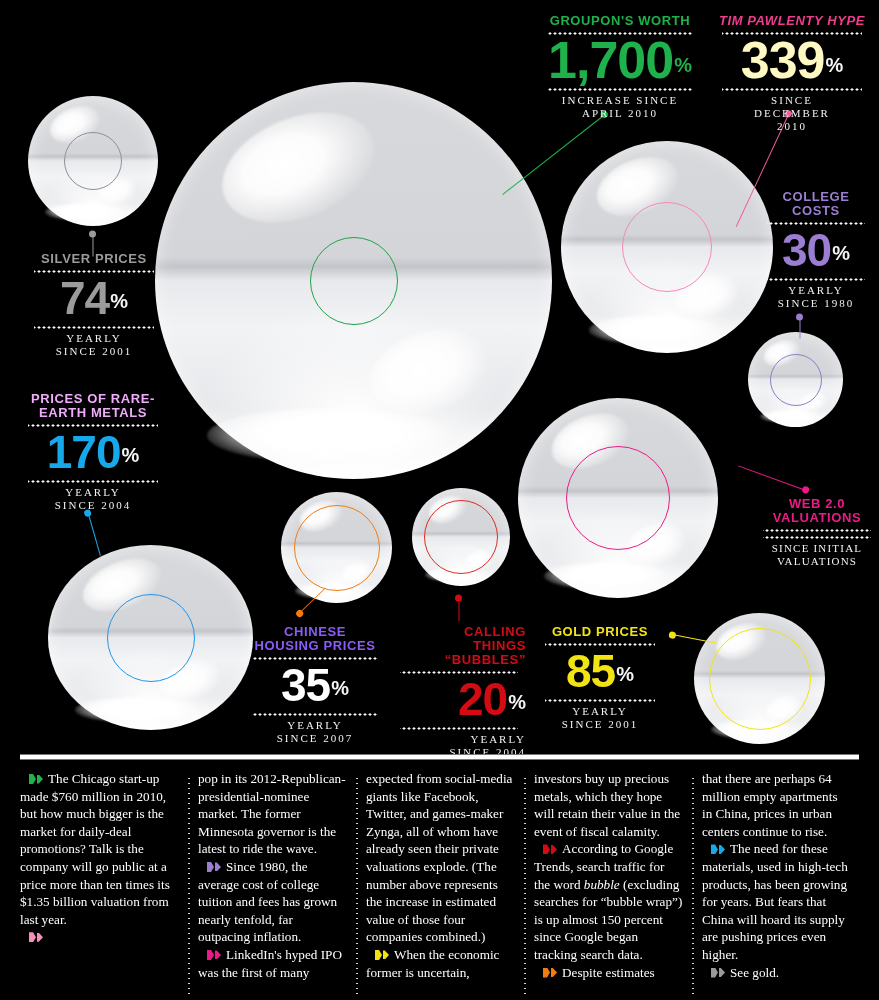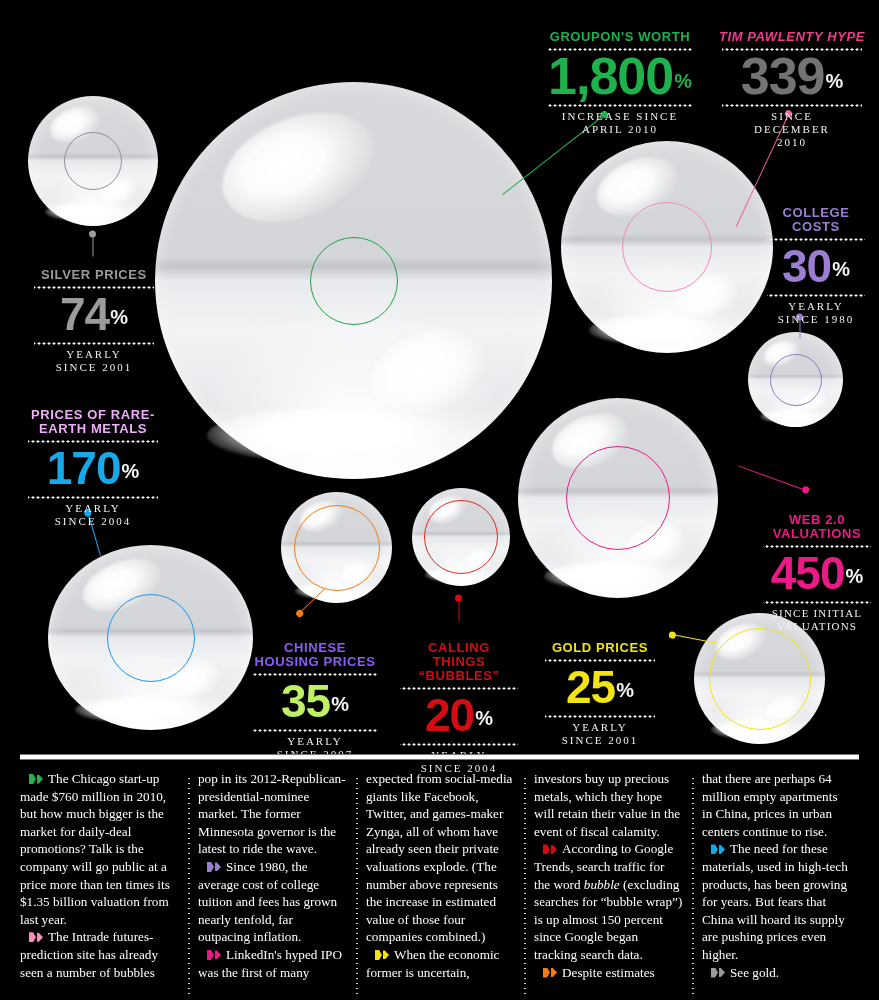--- a/index.html
+++ b/index.html
@@ -58,21 +58,21 @@
   }
 
   
   .leader { position: absolute; transform-origin: 0 50%; height: 1px; }
   .leader .dot {
     position: absolute; left: -3px; top: 50%; transform: translateY(-50%);
     width: 7px; height: 7px; border-radius: 50%;
   }
 
   
-  .stat { position: absolute; text-align: center; margin-top: 16px; }
+  .stat { position: absolute; text-align: center; }
   .stat .title {
     font-family: "Liberation Sans", sans-serif;
     font-weight: bold;
     font-size: 13px;
     letter-spacing: 0.6px;
     line-height: 14px;
     text-transform: uppercase;
     white-space: pre-line;
   }
   .stat .rule {
@@ -272,32 +272,32 @@
   </div>
 
   <div class="leader" style="left:672px; top:634px; width:46px; background:#f2e413; transform:rotate(11deg); transform-origin:0 50%;">
     <span class="dot" style="background:#f2e413;"></span>
   </div>
 
   <div class="stat" style="left:531px; top:14px; width:178px;">
     <div class="title" style="color:#1fb14b;">GROUPON'S WORTH</div>
     <div class="rule" style="width:146px;"></div>
     <div>
-      <span class="bignum" style="color:#1fb14b; font-size:52px;">1,800</span><span class="pct" style="color:#1fb14b;">%</span>
+      <span class="bignum" style="color:#1fb14b; font-size:52px;">1,700</span><span class="pct" style="color:#1fb14b;">%</span>
     </div>
     <div class="rule" style="width:146px;"></div>
     <div class="sub">INCREASE SINCE
 APRIL 2010</div>
   </div>
 
   <div class="stat" style="left:712px; top:14px; width:160px;">
     <div class="title" style="color:#ef3d8e;font-style:italic;">TIM PAWLENTY HYPE</div>
     <div class="rule" style="width:140px;"></div>
     <div>
-      <span class="bignum" style="color:#737373; font-size:52px;">339</span><span class="pct" style="color:#f5f5f5;">%</span>
+      <span class="bignum" style="color:#fef9c3; font-size:52px;">339</span><span class="pct" style="color:#f5f5f5;">%</span>
     </div>
     <div class="rule" style="width:140px;"></div>
     <div class="sub">SINCE
 DECEMBER
 2010</div>
   </div>
 
   <div class="stat" style="left:760px; top:190px; width:112px;">
     <div class="title" style="color:#9b7ed1;">COLLEGE
 COSTS</div>
@@ -330,68 +330,65 @@
     </div>
     <div class="rule" style="width:130px;"></div>
     <div class="sub">YEARLY
 SINCE 2004</div>
   </div>
 
   <div class="stat" style="left:757px; top:497px; width:120px;">
     <div class="title" style="color:#ec1a87;">WEB 2.0
 VALUATIONS</div>
     <div class="rule" style="width:108px;"></div>
-    <div>
-      <span class="bignum" style="color:#ec1a87;">450</span><span class="pct" style="color:#f5f5f5;">%</span>
-    </div>
     <div class="rule" style="width:108px;"></div>
     <div class="sub" style="letter-spacing:1.2px;">SINCE INITIAL
 VALUATIONS</div>
   </div>
 
   <div class="stat" style="left:245px; top:625px; width:140px;">
     <div class="title" style="color:#8b5cf6;">CHINESE
 HOUSING PRICES</div>
     <div class="rule" style="width:124px;"></div>
     <div>
-      <span class="bignum" style="color:#bef264;">35</span><span class="pct" style="color:#f5f5f5;">%</span>
+      <span class="bignum" style="color:#ffffff;">35</span><span class="pct" style="color:#f5f5f5;">%</span>
     </div>
     <div class="rule" style="width:124px;"></div>
     <div class="sub">YEARLY
 SINCE 2007</div>
   </div>
 
-  <div class="stat" style="left:392px; top:625px; width:134px;">
+  <div class="stat" style="left:392px; top:625px; width:134px;text-align:right;">
     <div class="title" style="color:#d50b14;">CALLING
 THINGS “BUBBLES”</div>
     <div class="rule" style="width:118px;"></div>
     <div>
       <span class="bignum" style="color:#d50b14;">20</span><span class="pct" style="color:#f5f5f5;">%</span>
     </div>
     <div class="rule" style="width:118px;"></div>
     <div class="sub">YEARLY
 SINCE 2004</div>
   </div>
 
   <div class="stat" style="left:538px; top:625px; width:124px;">
     <div class="title" style="color:#f2e413;">GOLD PRICES</div>
     <div class="rule" style="width:110px;"></div>
     <div>
-      <span class="bignum" style="color:#f2e413;">25</span><span class="pct" style="color:#f5f5f5;">%</span>
+      <span class="bignum" style="color:#f2e413;">85</span><span class="pct" style="color:#f5f5f5;">%</span>
     </div>
     <div class="rule" style="width:110px;"></div>
     <div class="sub">YEARLY
 SINCE 2001</div>
   </div>
 
   <div id="footer-rule"></div>
   <div id="columns">
       <div class="col">
         <p class="indent"><span class="arrow" style="color: rgb(34, 177, 76);"><span class="b1"></span><span class="b2"></span></span><span>The Chicago start-up made $760 million in 2010, but how much bigger is the market for daily-deal promotions? Talk is the company will go public at a price more than ten times its $1.35 billion valuation from last year.</span></p>
-        <p class="indent"><span class="arrow" style="color: rgb(247, 143, 186);"><span class="b1"></span><span class="b2"></span></span><span>The Intrade futures-prediction site has already seen a number of bubbles</span></p>
+        <p class="indent"><span class="arrow" style="color: rgb(247, 143, 186);"><span class="b1"></span><span class="b2"></span></span></p>
       </div>
       <div class="col">
         <div class="divider"></div>
         <p><span>pop in its 2012-Republican-presidential-nominee market. The former Minnesota governor is the latest to ride the wave.</span></p>
         <p class="indent"><span class="arrow" style="color: rgb(155, 126, 209);"><span class="b1"></span><span class="b2"></span></span><span>Since 1980, the average cost of college tuition and fees has grown nearly tenfold, far outpacing inflation.</span></p>
         <p class="indent"><span class="arrow" style="color: rgb(236, 26, 135);"><span class="b1"></span><span class="b2"></span></span><span>LinkedIn's hyped IPO was the first of many</span></p>
       </div>
       <div class="col">
         <div class="divider"></div>
         <p><span>expected from social-media giants like Facebook, Twitter, and games-maker Zynga, all of whom have already seen their private valuations explode. (The number above represents the increase in estimated value of those four companies combined.)</span></p>

